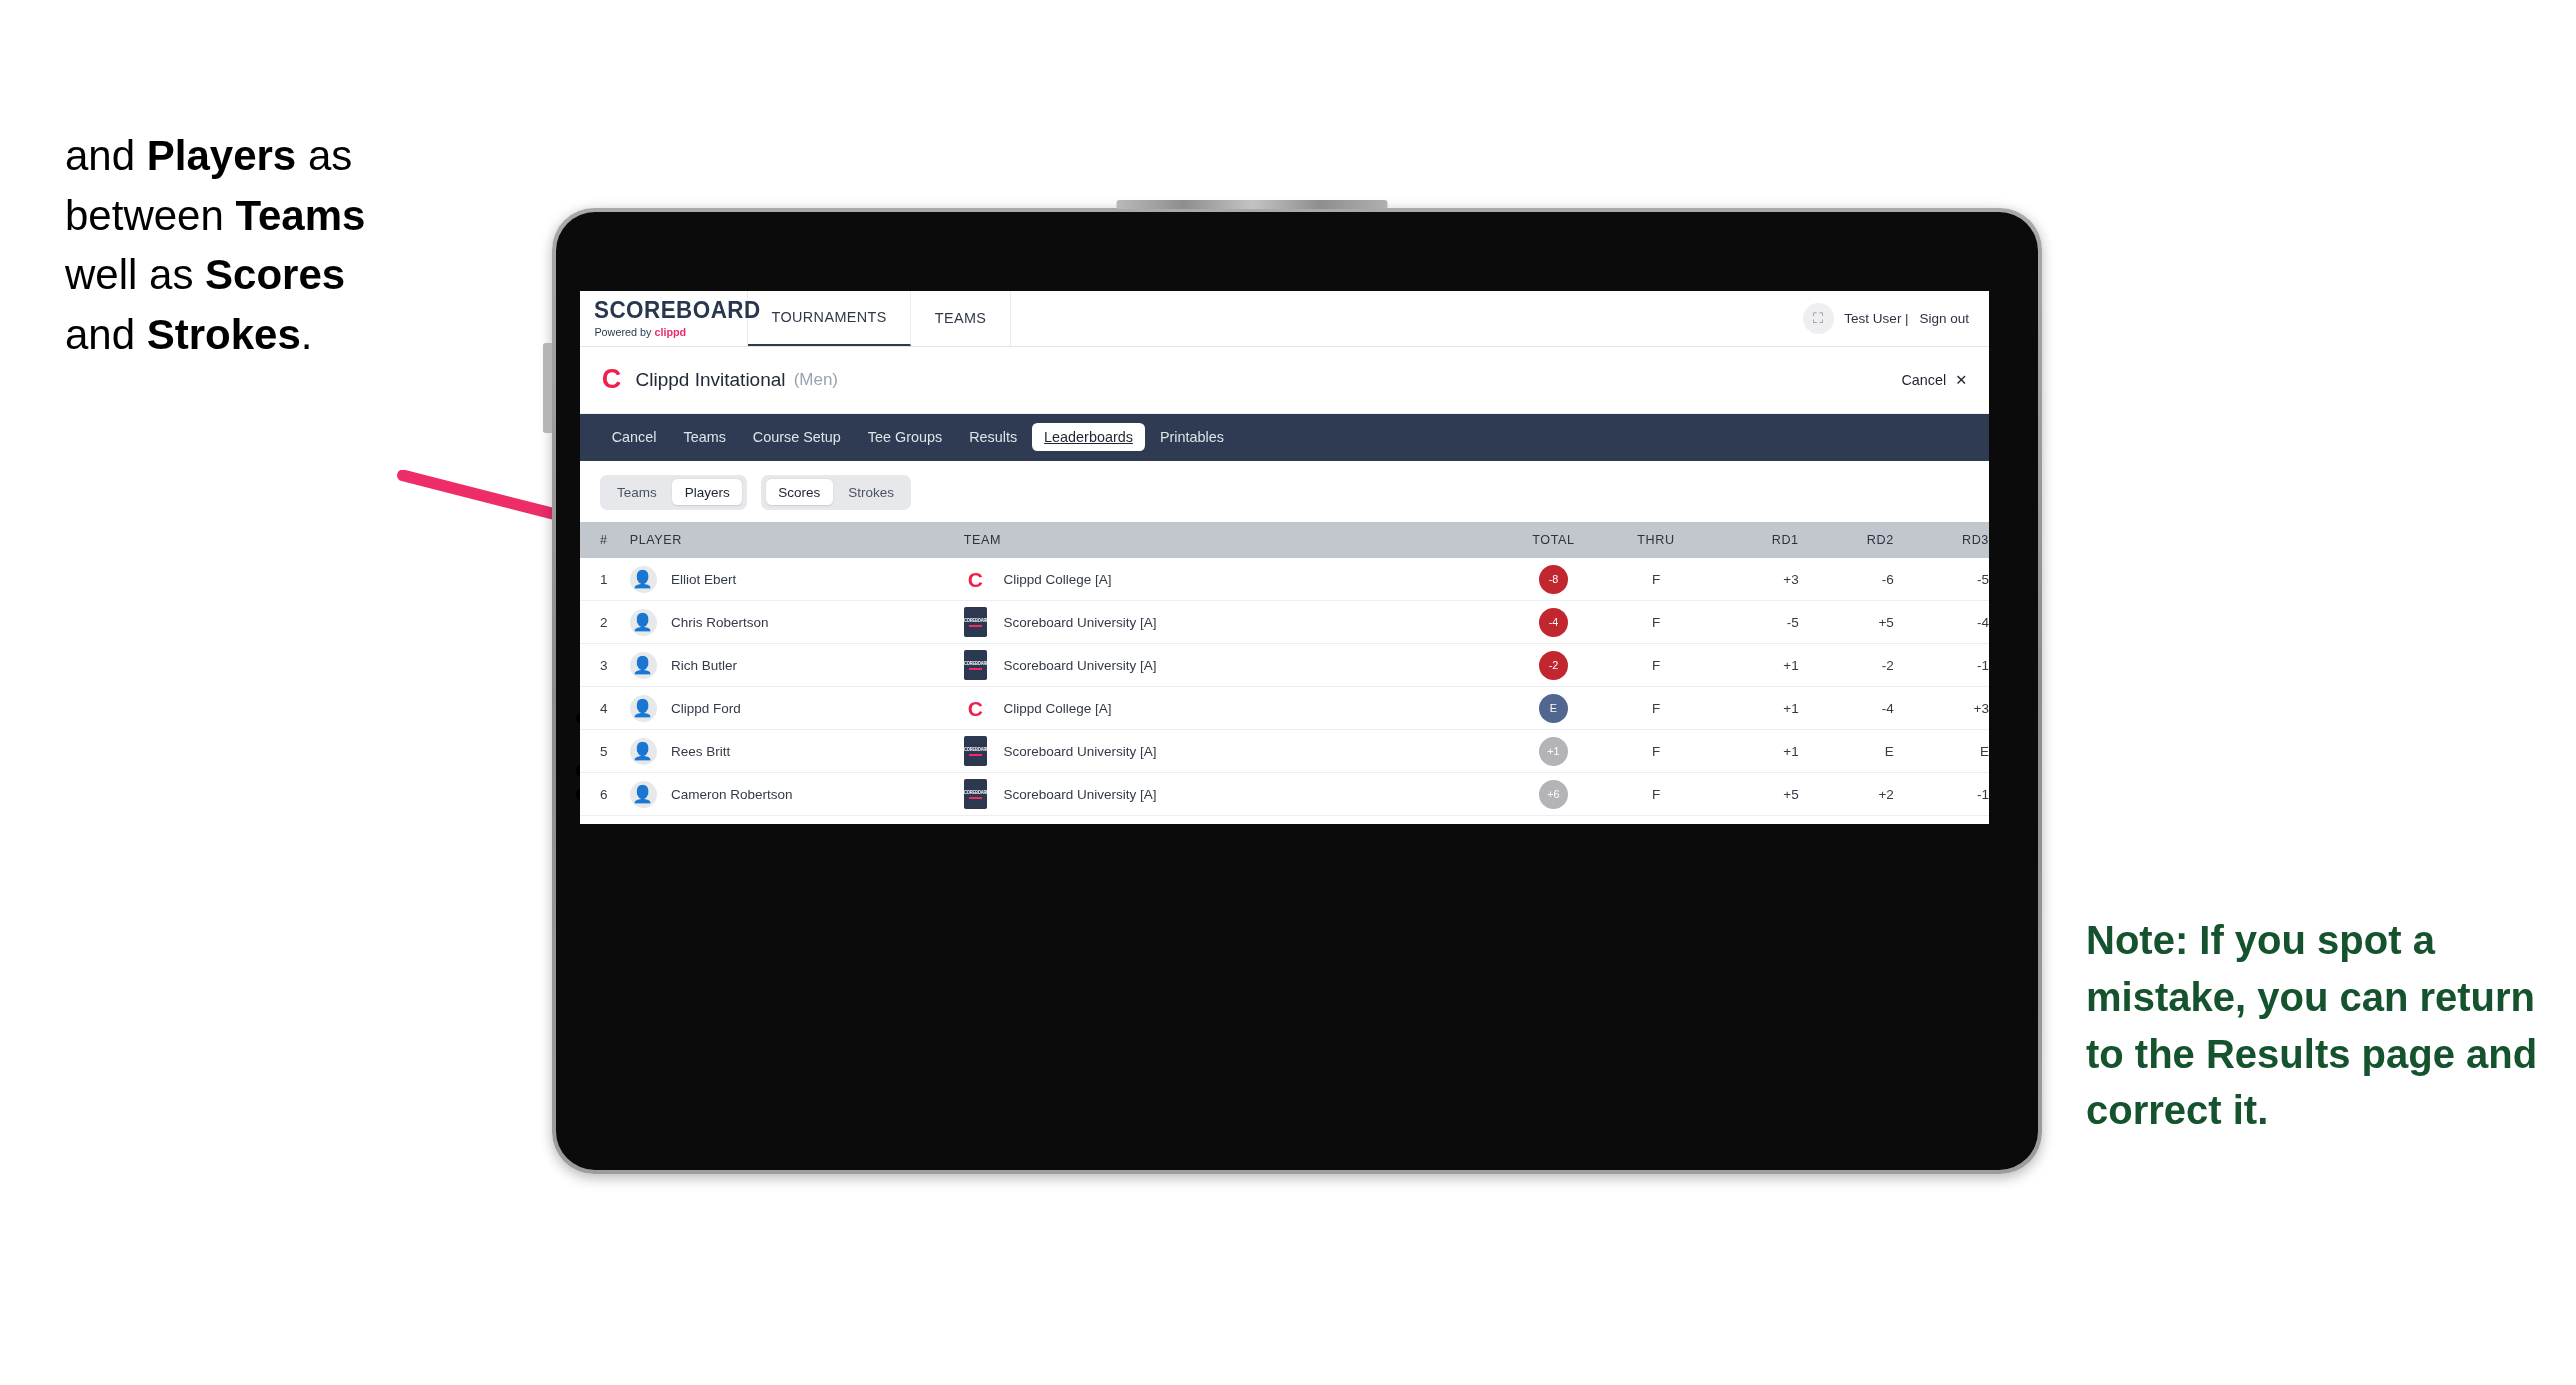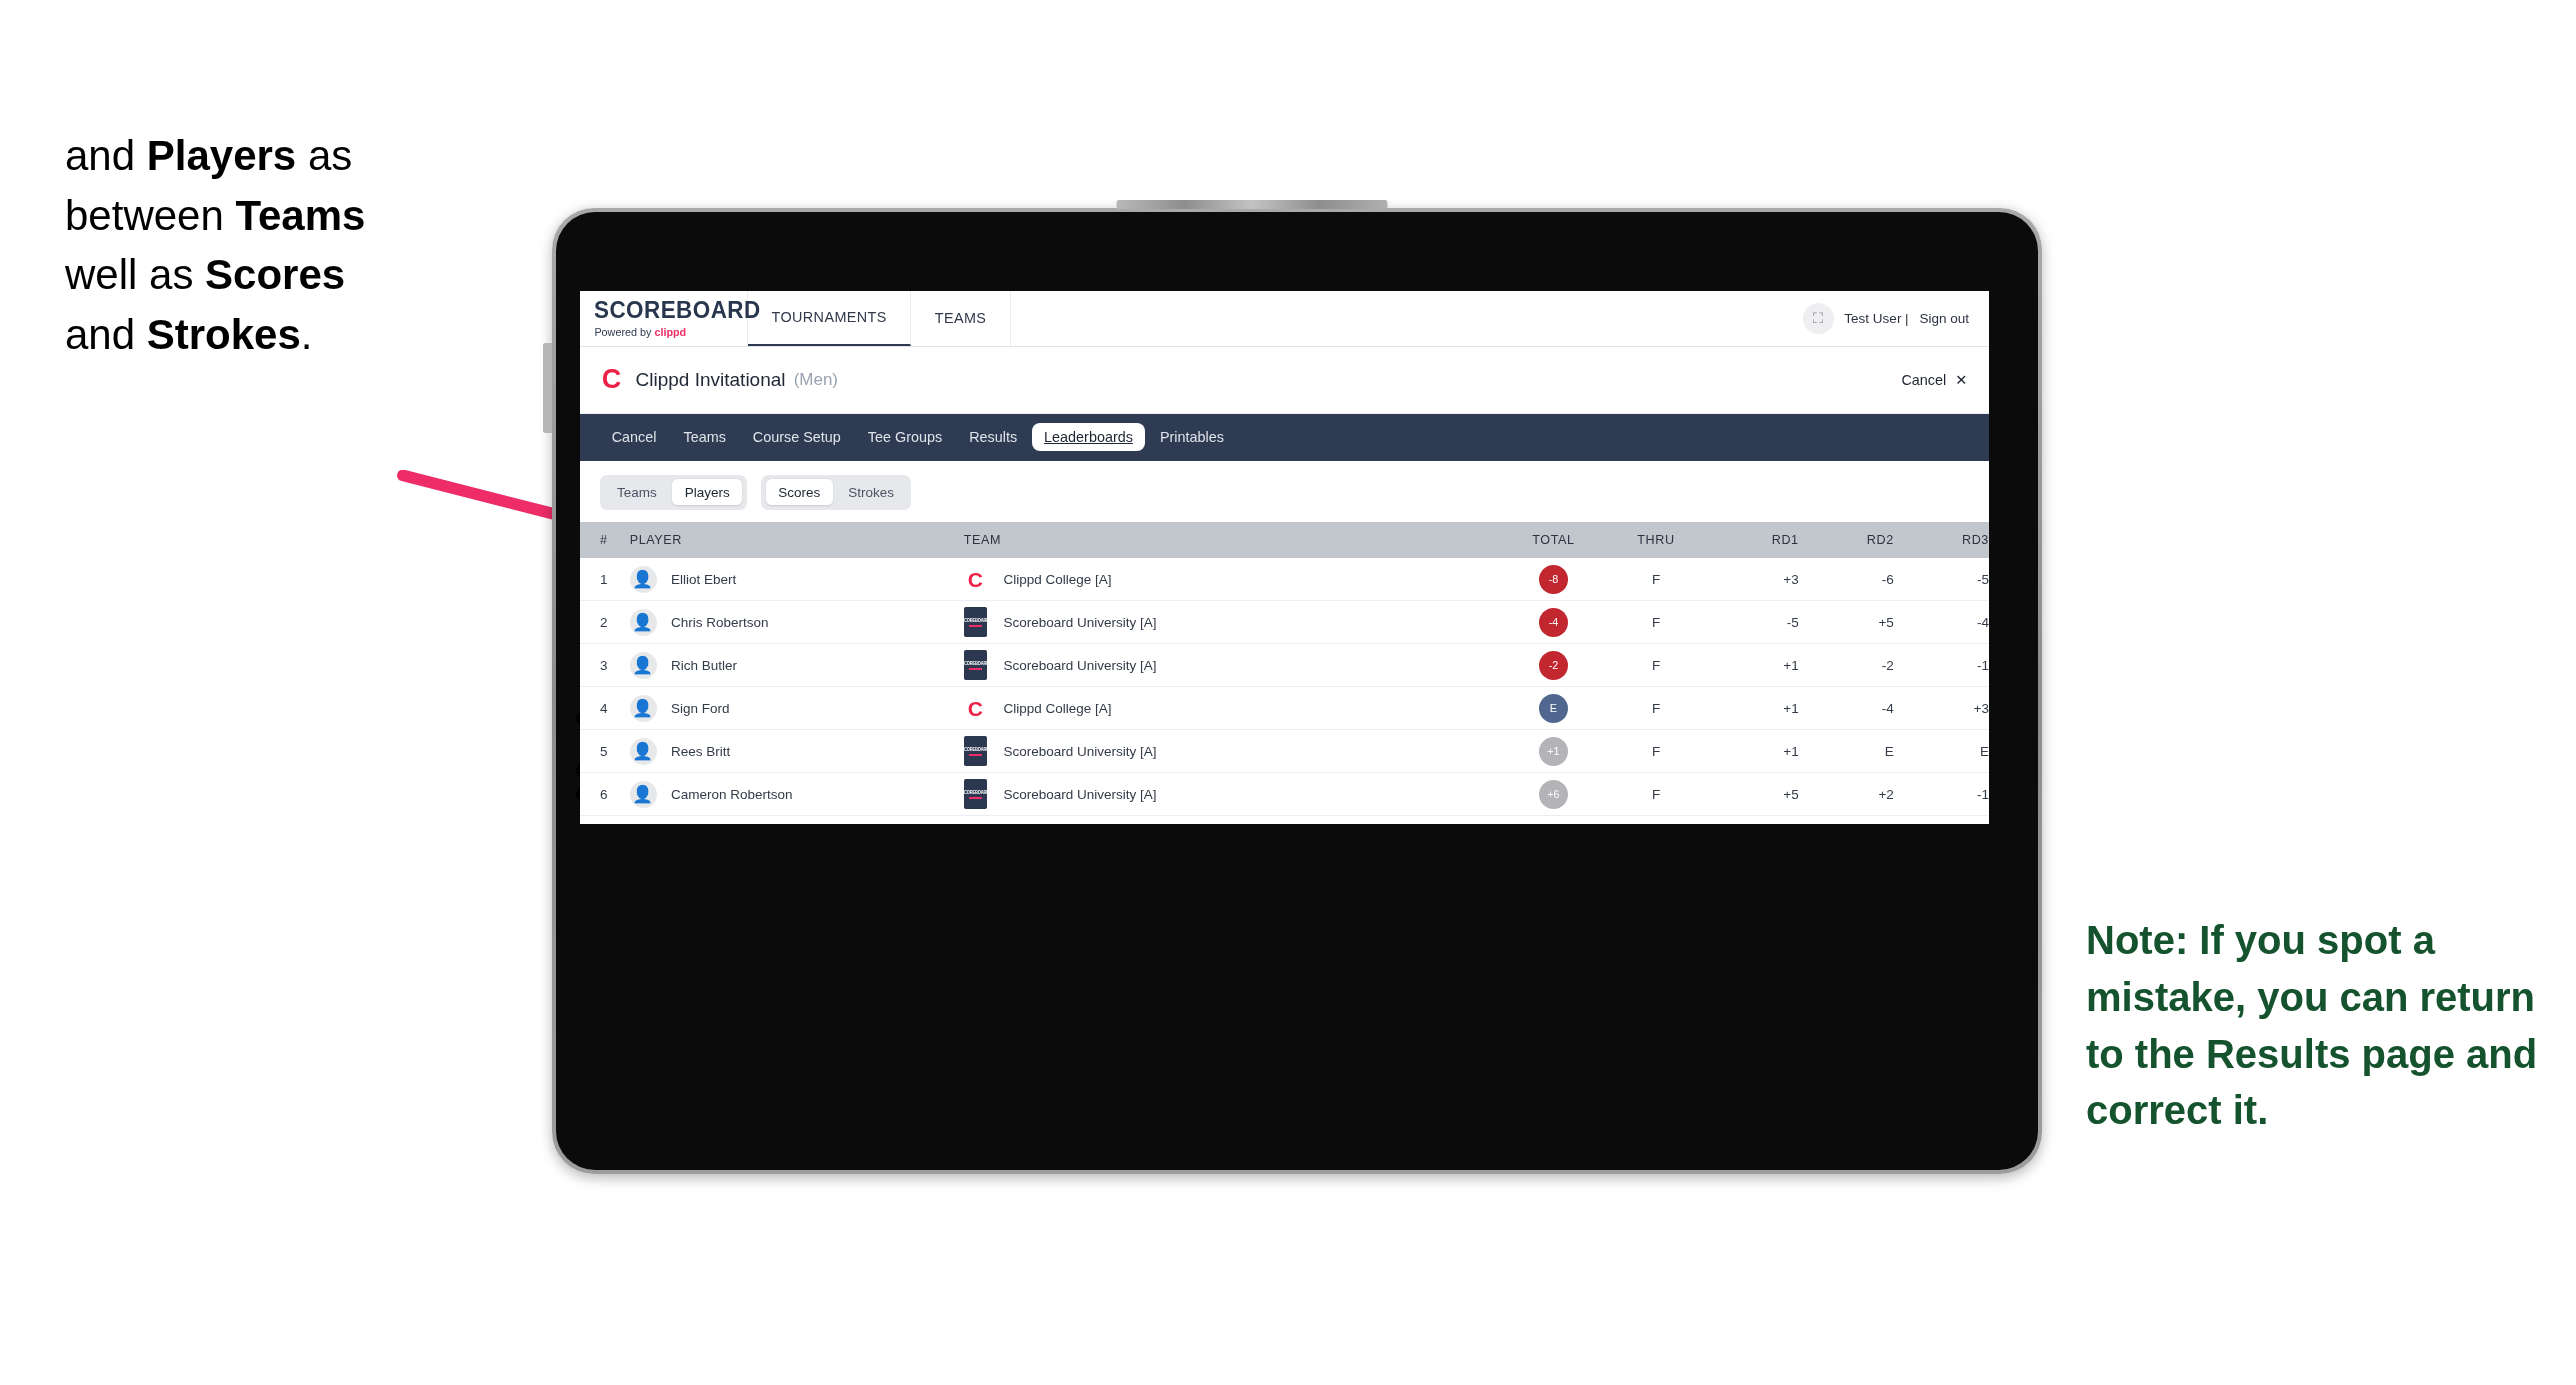--- a/index.html
+++ b/index.html
@@ -115,21 +115,21 @@
 
   
   .subnav {
     height: 47px; background: #2f3b52; display: flex; align-items: center;
     padding: 0 20px; gap: 3.6px;
   }
   .subnav-item {
     font-size: 14.4px; color: #dfe3ea; padding: 6.3px 11.7px; border-radius: 5.4px; cursor: pointer;
   }
   .subnav-item.active {
-    background: #fff; color: #1e2633; text-decoration: underline; font-weight: normal; border-radius: 8px;
+    background: #fff; color: #1e2633; text-decoration: underline; font-weight: normal;
   }
 
   
   .toggle-row { display: flex; gap: 14.4px; padding: 14.4px 20px 12.6px; background: #fff; }
   .toggle-group {
     background: #e6e8ec; border-radius: 7.2px; padding: 4.5px; display: flex; gap: 2.7px;
   }
   .toggle-btn {
     font-size: 13.5px; color: #4a5363; padding: 5.4px 12.6px; border-radius: 5.4px; cursor: pointer;
   }
@@ -341,21 +341,21 @@
                 <td class="col-thru">F</td>
                 <td class="col-rd">+1</td>
                 <td class="col-rd">-2</td>
                 <td class="col-rd">-1</td>
               </tr>
               <tr>
                 <td class="col-rank">4</td>
                 <td class="col-player">
                   <span class="player-cell">
                     <span class="pavatar">👤</span>
-                    <span>Sign Ford</span>
+                    <span>Clippd Ford</span>
                   </span>
                 </td>
                 <td class="col-team">
                   <span class="team-cell">
                     <span class="team-logo-c">C</span>
                     <span>Clippd College [A]</span>
                   </span>
                 </td>
                 <td class="col-total"><span class="badge blue">E</span></td>
                 <td class="col-thru">F</td>

